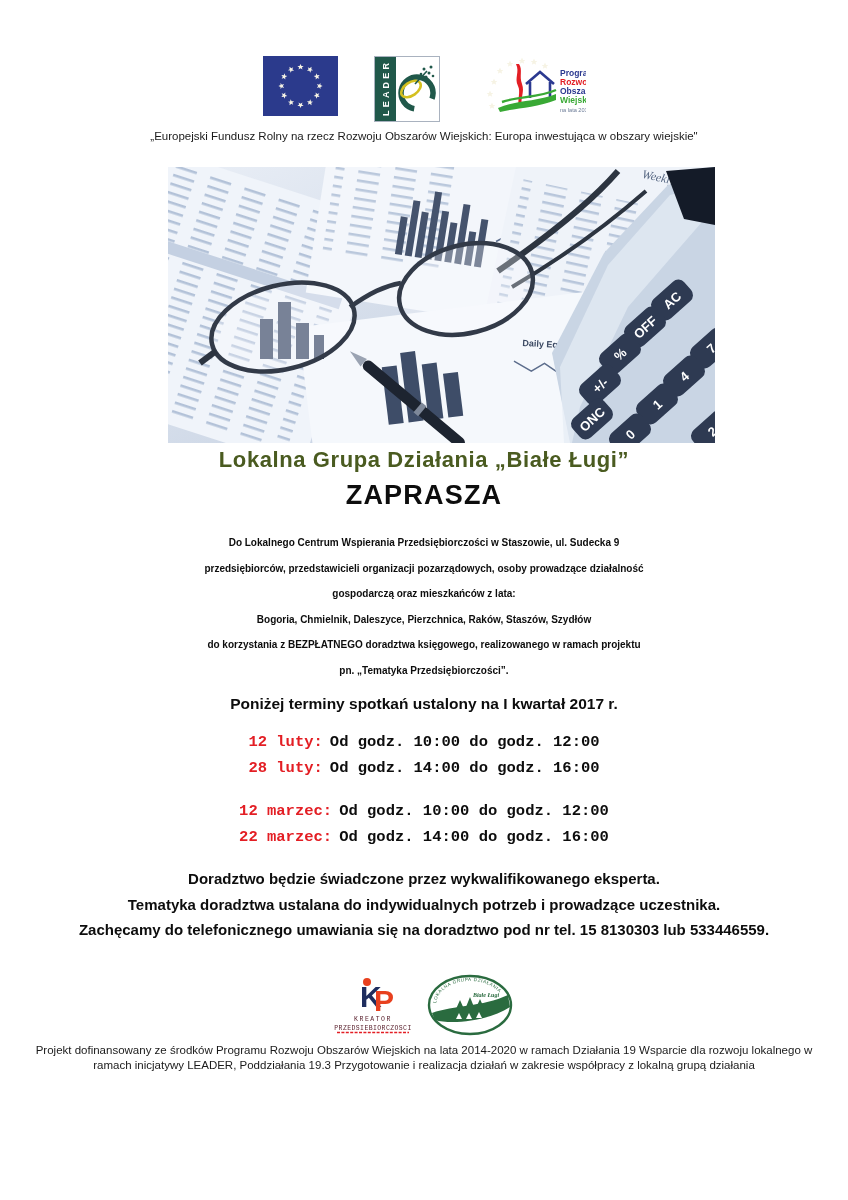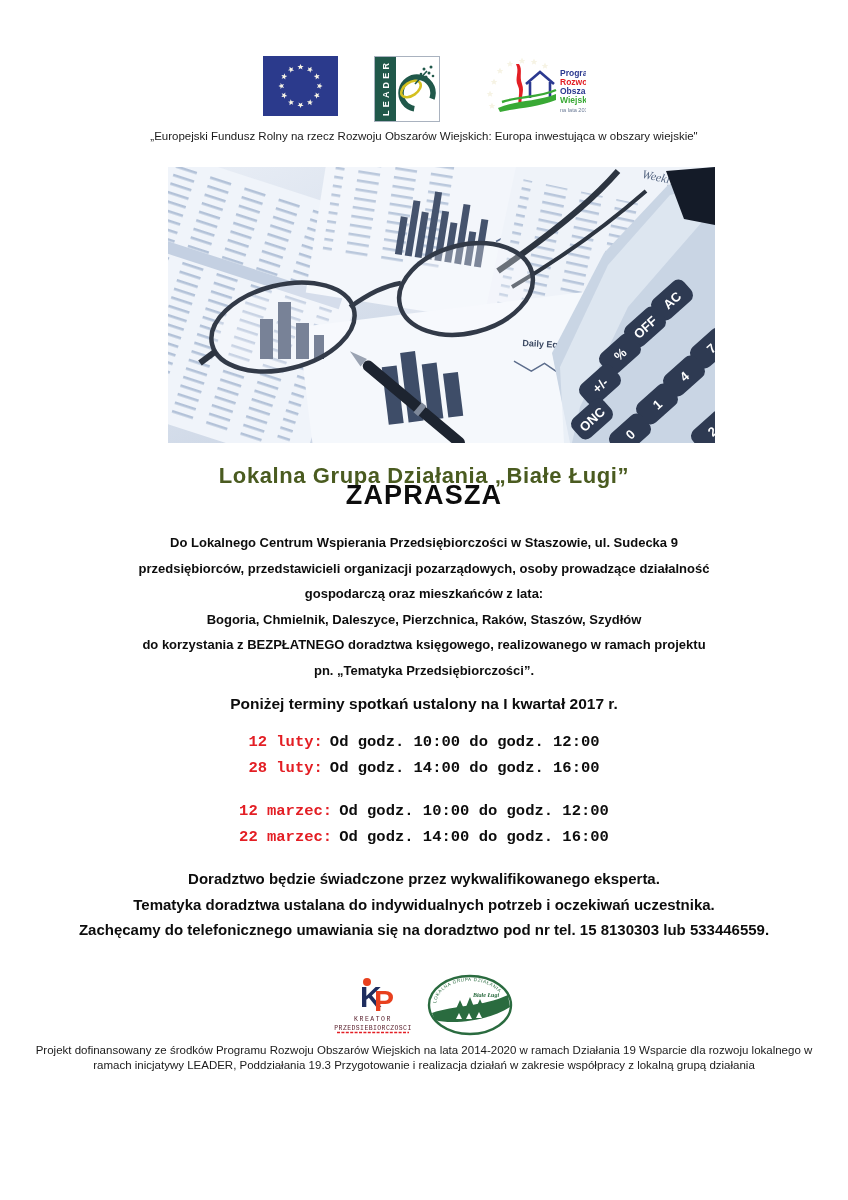--- a/index.html
+++ b/index.html
@@ -3,23 +3,23 @@
 <meta charset="utf-8">
 <style>
   html,body{margin:0;padding:0;background:#ffffff;}
   .page{
     position:relative;width:848px;height:1200px;margin:0 auto;background:#ffffff;
     font-family:"Liberation Sans", sans-serif;color:#111;overflow:hidden;
   }
   .logo-row{position:absolute;top:56px;left:0;right:0;display:flex;justify-content:center;align-items:flex-start;gap:36px;}
   .funding-line{position:absolute;top:130px;left:0;right:0;text-align:center;font-size:11.5px;color:#1a1a1a;}
   .photo-wrap{position:absolute;left:168px;top:167px;width:547px;height:276px;}
-  .title{position:absolute;top:447px;left:0;right:0;text-align:center;font-size:22px;font-weight:bold;color:#4a5b20;letter-spacing:.6px;margin-top:16px;}
+  .title{position:absolute;top:447px;left:0;right:0;text-align:center;font-size:22px;font-weight:bold;color:#4a5b20;letter-spacing:.6px;}
   .subtitle{position:absolute;top:480px;left:0;right:0;text-align:center;font-size:27px;font-weight:bold;color:#0d0d0d;letter-spacing:1.2px;}
-  .intro{position:absolute;top:530px;left:32px;width:784px;text-align:center;font-size:13px;font-weight:bold;line-height:25.5px;color:#0d0d0d;}
+  .intro{position:absolute;top:530px;left:32px;width:784px;text-align:center;font-size:10px;font-weight:bold;line-height:25.5px;color:#0d0d0d;}
   .sched-heading{position:absolute;top:695px;left:0;right:0;text-align:center;font-size:15.5px;font-weight:bold;color:#0d0d0d;}
   .sched-group{position:absolute;left:0;right:0;text-align:center;font-size:15.5px;font-weight:bold;line-height:25.5px;color:#0d0d0d;font-family:Liberation Mono, monospace;}
   .sg1{top:730px;} .sg2{top:799px;}
   .date-red{color:#e31e24;margin-right:7px;}
   .closing{position:absolute;top:866px;left:24px;width:800px;text-align:center;font-size:15px;font-weight:bold;line-height:25.5px;color:#0d0d0d;}
   .bottom-logos{position:absolute;top:973px;left:0;right:0;display:flex;justify-content:center;align-items:center;gap:14px;}
   .footer-text{position:absolute;top:1043px;left:30px;width:788px;text-align:center;font-size:11.5px;line-height:14.5px;color:#1a1a1a;}
 </style>
 </head>
 <body>
@@ -243,21 +243,21 @@
     <div>
       <span class="date-red">12 marzec:</span><span>Od godz. 10:00 do godz. 12:00</span>
     </div>
     <div>
       <span class="date-red">22 marzec:</span><span>Od godz. 14:00 do godz. 16:00</span>
     </div>
   </div>
 
   <div class="closing">
     <div>Doradztwo będzie świadczone przez wykwalifikowanego eksperta.</div>
-    <div>Tematyka doradztwa ustalana do indywidualnych potrzeb i oczekiwań uczestnika.</div>
+    <div>Tematyka doradztwa ustalana do indywidualnych potrzeb i prowadzące uczestnika.</div>
     <div>Zachęcamy do telefonicznego umawiania się na doradztwo pod nr tel. 15 8130303 lub 533446559.</div>
   </div>
 
   <div class="bottom-logos">
 
     <svg width="78" height="60">
       <text x="26" y="32" font-family="Liberation Sans, sans-serif" font-size="30" font-weight="bold" fill="#1e2d5e">K</text>
       <text x="40" y="36" font-family="Liberation Sans, sans-serif" font-size="30" font-weight="bold" fill="#e8401e">P</text>
       <circle cx="33" cy="7" r="4" fill="#e8401e"></circle>
       <text x="39" y="46" text-anchor="middle" font-family="Liberation Mono, monospace" font-size="6.5" letter-spacing="1.5" fill="#5c2430">KREATOR</text>

